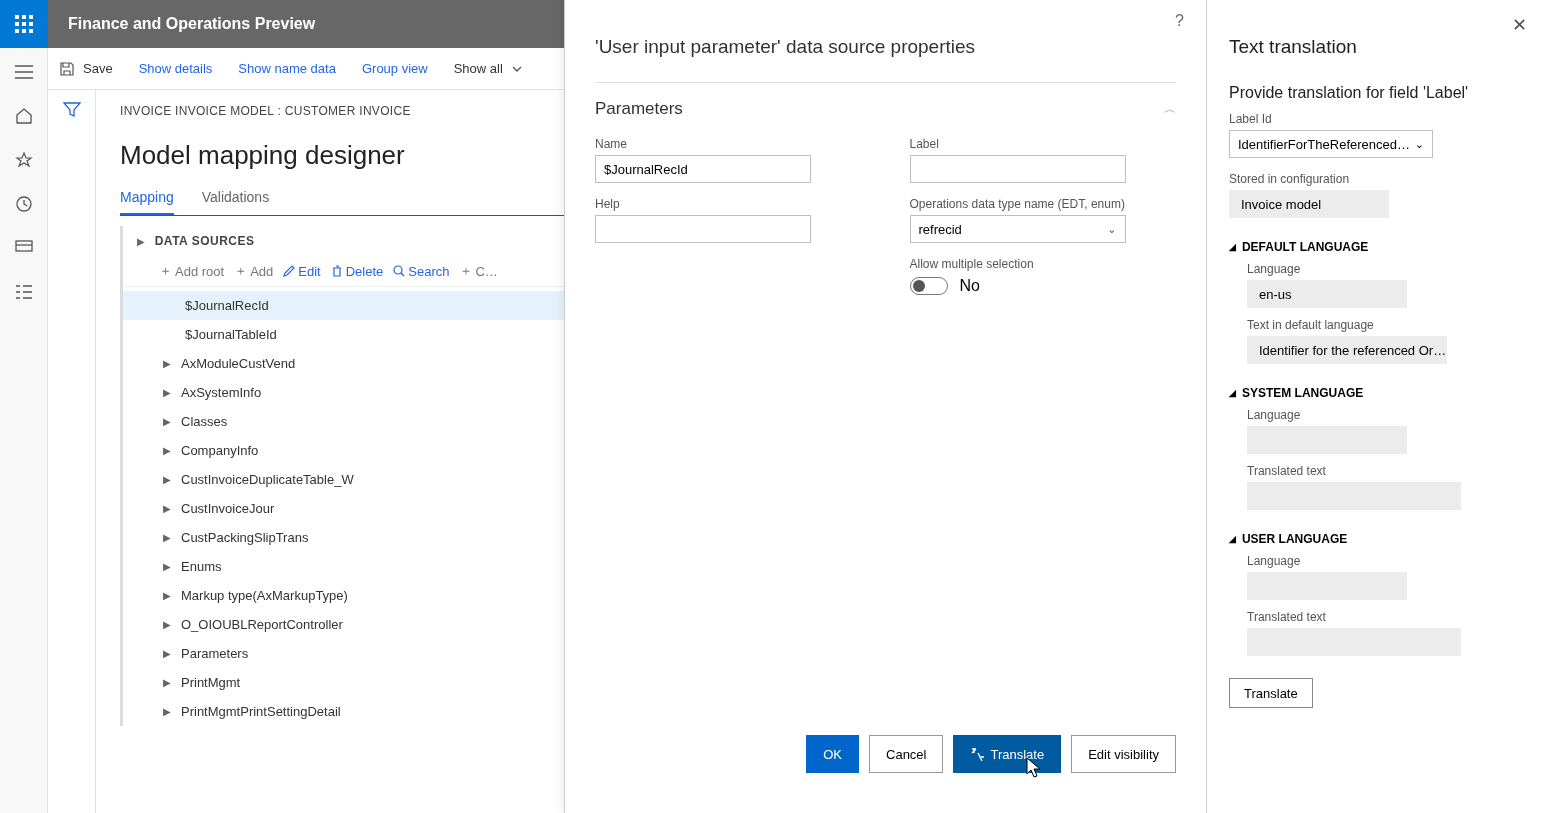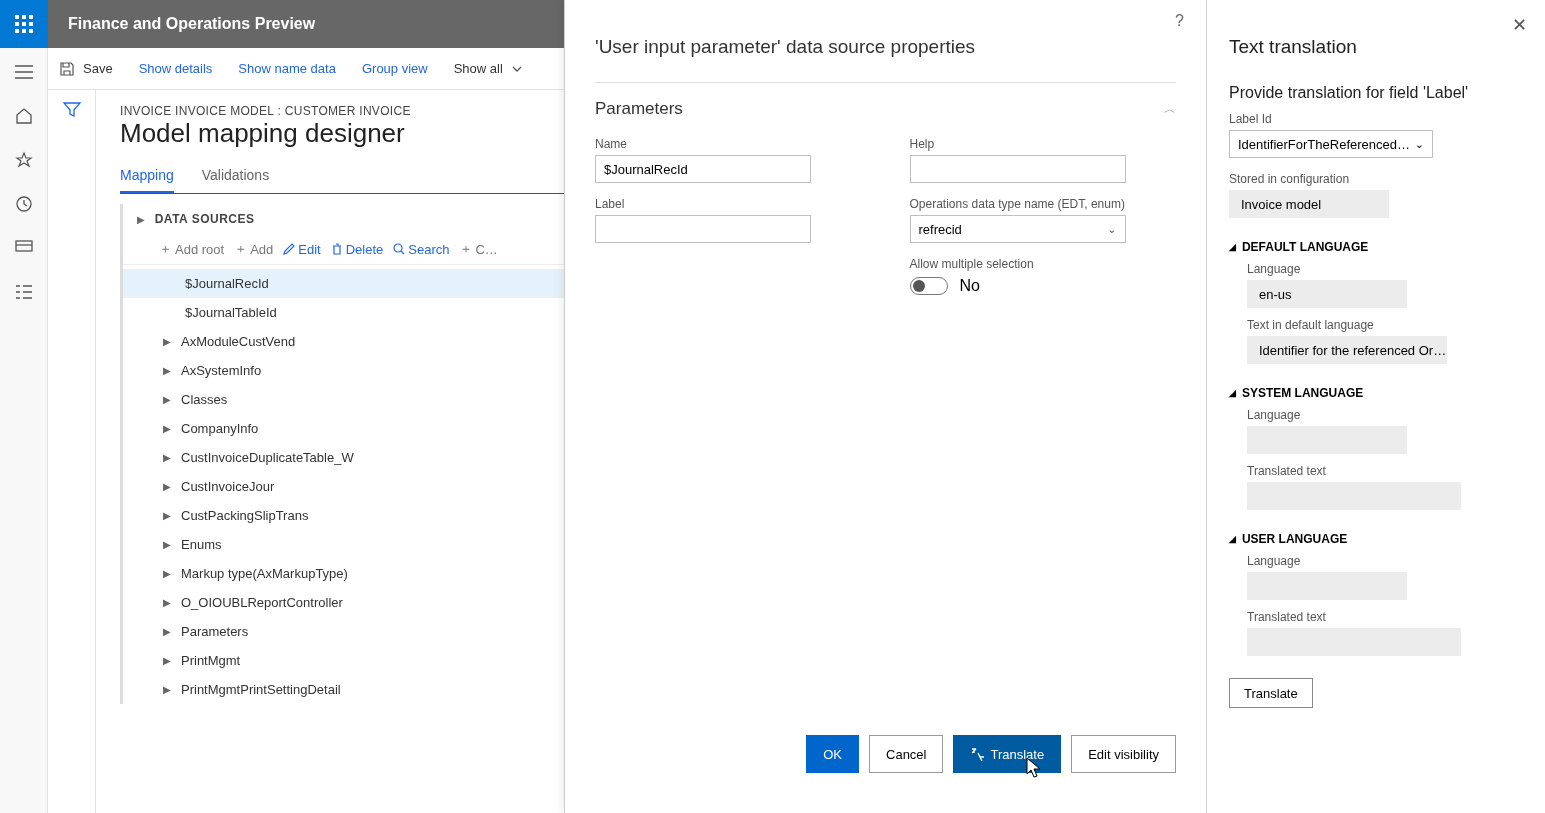--- a/index.html
+++ b/index.html
@@ -20,21 +20,21 @@
 .cmdbar { position: absolute; left: 48px; top: 48px; right: 0; height: 42px; background: #fff; border-bottom: 1px solid #e1e1e1; display: flex; align-items: center; padding-left: 12px; gap: 26px; }
 .cmd-item { color: #2266E3; font-size: 13px; display: flex; align-items: center; gap: 9px; cursor: pointer; }
 .cmd-item.save { color: #333; }
 
 
 .filter-col { position: absolute; left: 48px; top: 90px; width: 48px; height: calc(100% - 90px); background: #fff; border-right: 1px solid #e1e1e1; display: flex; justify-content: center; padding-top: 12px; }
 
 
 .main { position: absolute; left: 96px; top: 90px; width: 468px; height: calc(100% - 90px); background: #fff; padding: 14px 0 0 24px; }
 .breadcrumb { font-size: 12px; color: #444; letter-spacing: .3px; }
-.page-title { font-size: 26px; color: #222; font-weight: 400; margin-top: 0; }
+.page-title { font-size: 26px; color: #222; font-weight: 400; margin-top: 22px; }
 .tabs { display: flex; gap: 28px; margin-top: 18px; border-bottom: 1px solid #1d4ed8; }
 .tab { font-size: 14px; padding-bottom: 8px; color: #666; cursor: pointer; }
 .tab.active { color: #2266E3; border-bottom: 2px solid #2266E3; }
 
 .ds-panel { margin-top: 10px; border-left: 3px solid #dcdcdc; padding-left: 0; }
 .ds-head { display: flex; align-items: center; padding: 8px 0 8px 14px; gap: 10px; }
 .ds-head .chev { font-size: 10px; color: #666; }
 .ds-head-title { font-size: 12px; font-weight: 600; letter-spacing: .5px; color: #444; }
 .ds-toolbar { display: flex; align-items: center; gap: 10px; padding: 6px 0 6px 36px; border-bottom: 1px solid #eee; flex-wrap: nowrap; }
 .ds-toolbar .tb { color: #2266E3; font-size: 13px; display: flex; align-items: center; gap: 3px; cursor: pointer; white-space: nowrap; }
@@ -299,25 +299,25 @@
     <span class="section-title">Parameters</span>
     <span class="section-chev">︿</span>
   </div>
 
   <div class="form-grid">
     <div class="field">
       <label>Name</label>
       <input type="text" value="$JournalRecId" style="">
     </div>
     <div class="field">
+      <label>Label</label>
+      <input type="text" value="" style="">
+    </div>
+    <div class="field">
       <label>Help</label>
-      <input type="text" value="" style="">
-    </div>
-    <div class="field">
-      <label>Label</label>
       <input type="text" value="" style="">
     </div>
     <div class="field">
       <label>Operations data type name (EDT, enum)</label>
       <div class="select">
         <span>refrecid</span>
         <span class="chev">⌄</span>
       </div>
     </div>
     <div></div>

